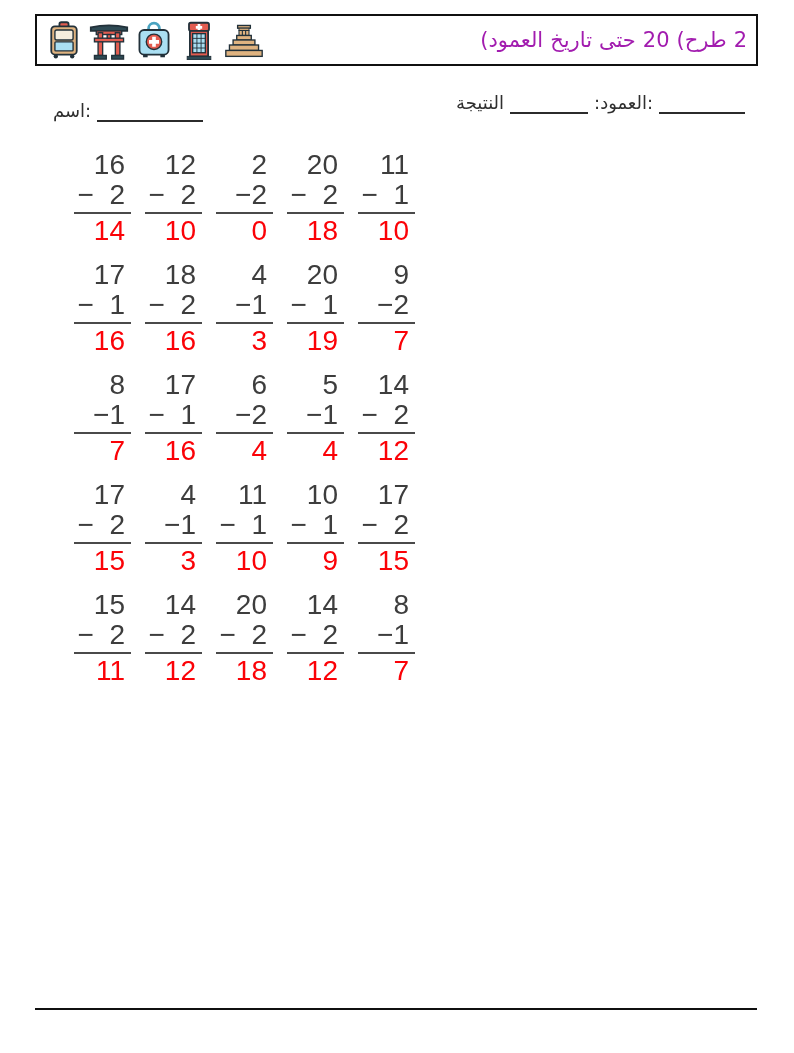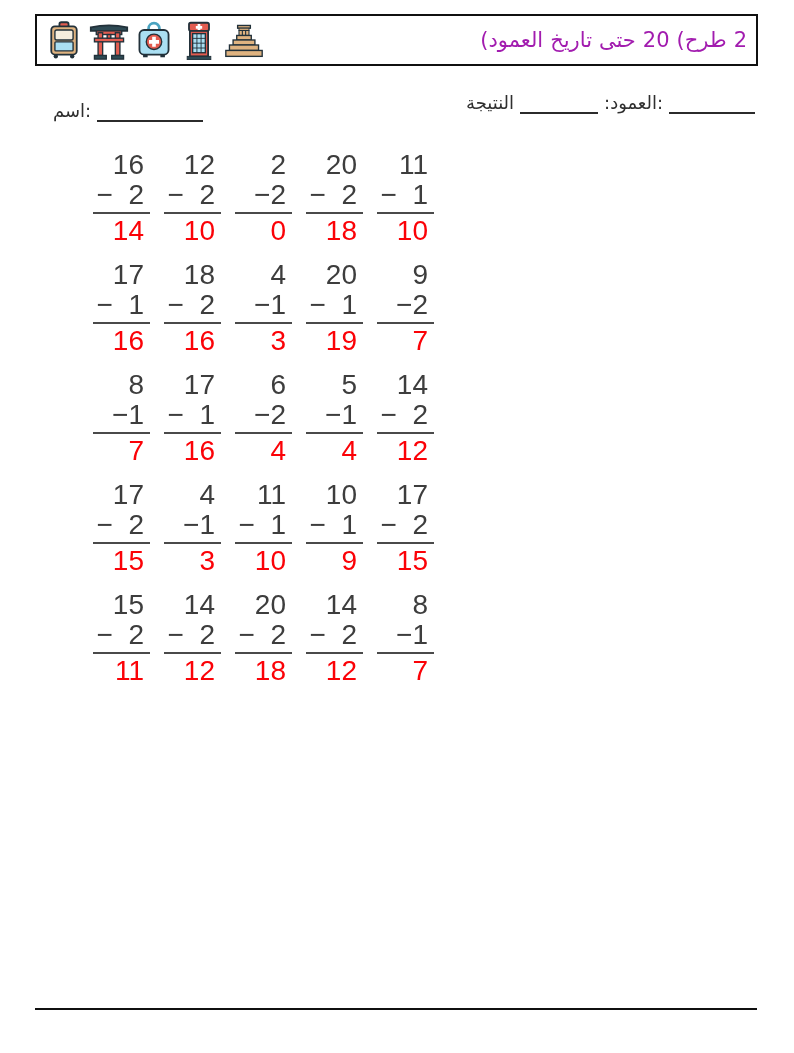--- a/index.html
+++ b/index.html
@@ -18,24 +18,24 @@
     position:absolute;right:9px;top:50%;transform:translateY(-50%);
     display:flex;gap:7px;direction:ltr;font-size:21px;color:#a21caf;white-space:nowrap;
   }
   .worksheet-title span{unicode-bidi:isolate;}
   
   .fields-row{position:absolute;left:0;top:92px;width:794px;height:26px;font-size:18px;color:#2f2f2f;}
   .field-group{position:absolute;display:flex;align-items:flex-end;gap:6px;direction:ltr;}
   .field-label{unicode-bidi:isolate;line-height:22px;}
   .field-line{display:inline-block;border-bottom:2px solid #2b2b2b;height:18px;}
   .name-group{left:37px;top:8px;margin-left:16px;}
-  .result-group{left:466px;top:0;justify-content:flex-end;}
+  .result-group{left:456px;top:0;justify-content:flex-end;}
   
   .problems-grid{
-    position:absolute;left:93px;top:150px;width:637px;
+    position:absolute;left:74px;top:150px;width:637px;
     display:grid;grid-template-columns:repeat(5,57px);column-gap:88px;
     grid-auto-rows:96px;row-gap:29px;
     font-family:"Liberation Sans","DejaVu Sans",sans-serif;
     gap:14px;
   }
   .problem{width:57px;text-align:right;font-size:28px;line-height:30px;color:var(--ink,#3d3d3d);}
   .problem .top-number{padding-right:6px;}
   .problem .sub-row{padding-right:6px;padding-bottom:2px;border-bottom:2px solid var(--rule,#4a4a4a);white-space:pre;}
   .problem .answer{padding-right:6px;padding-top:2px;color:var(--red,#fb0207);}
   

